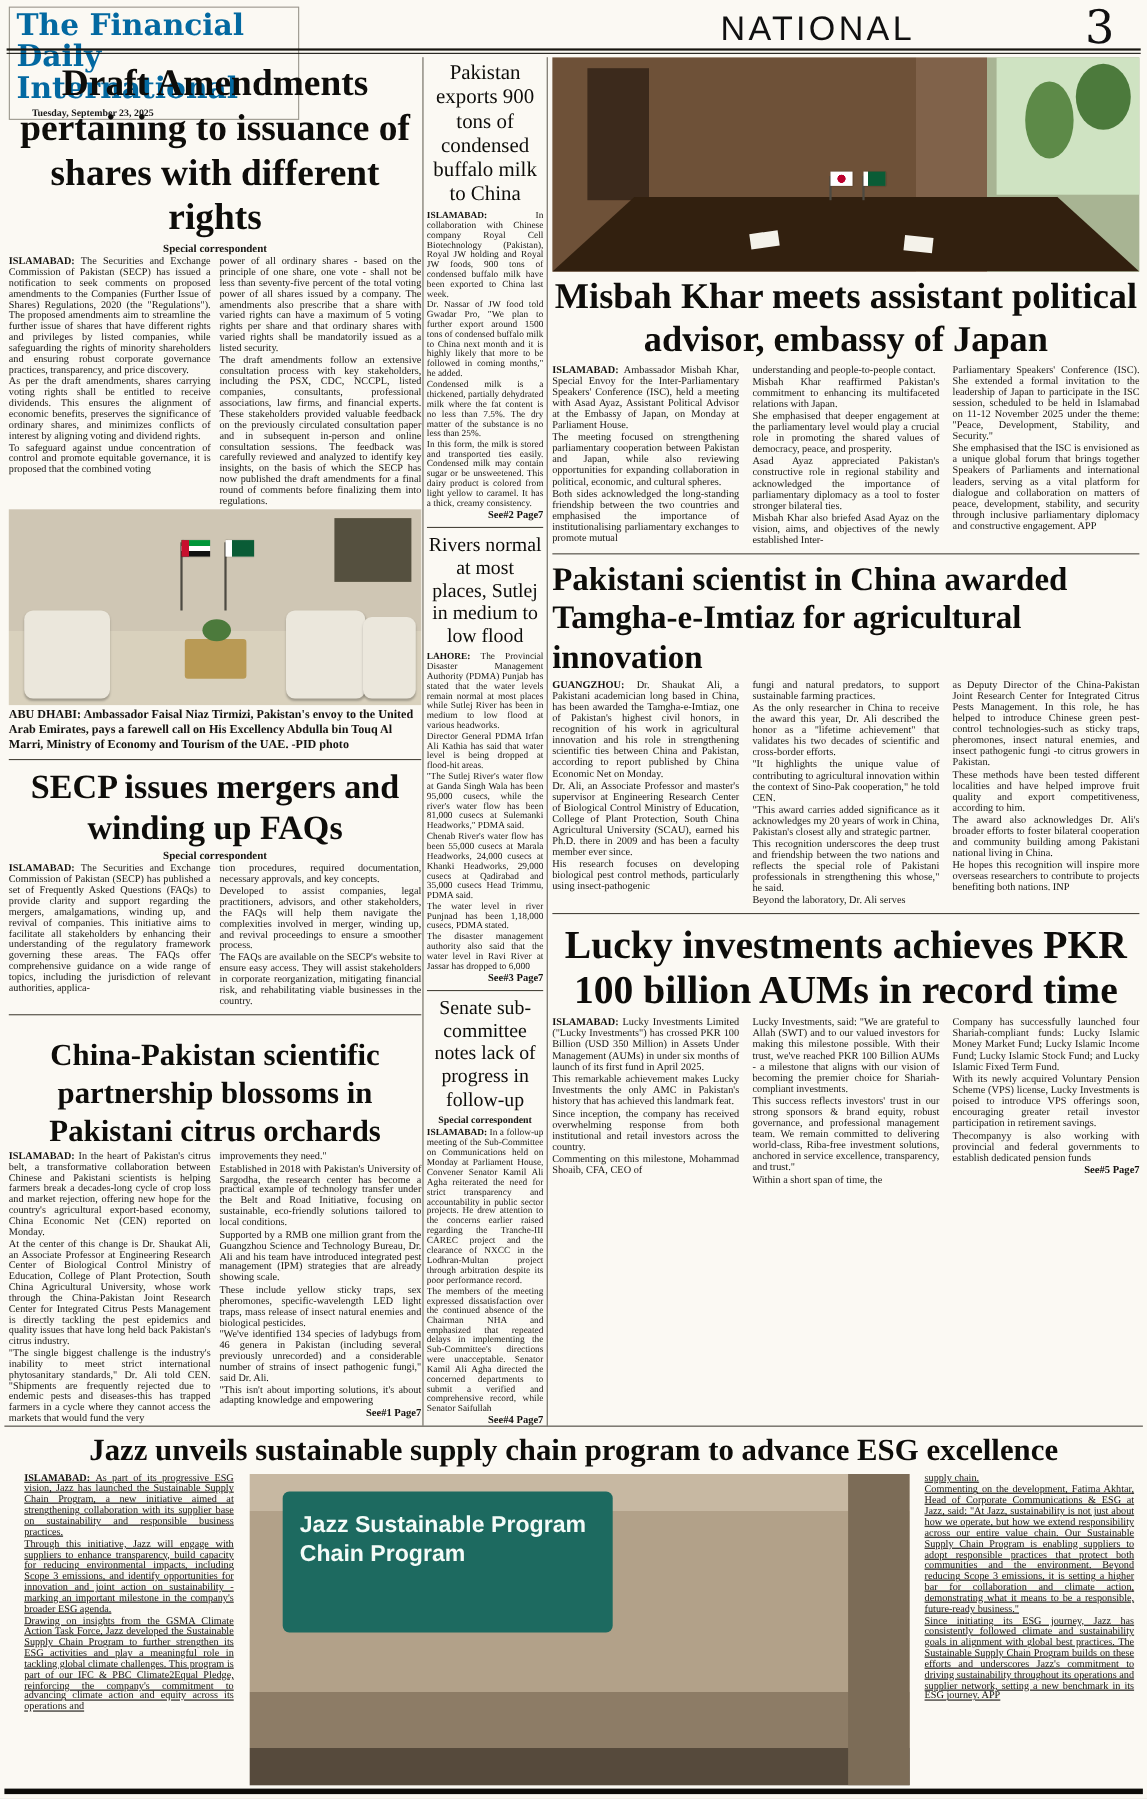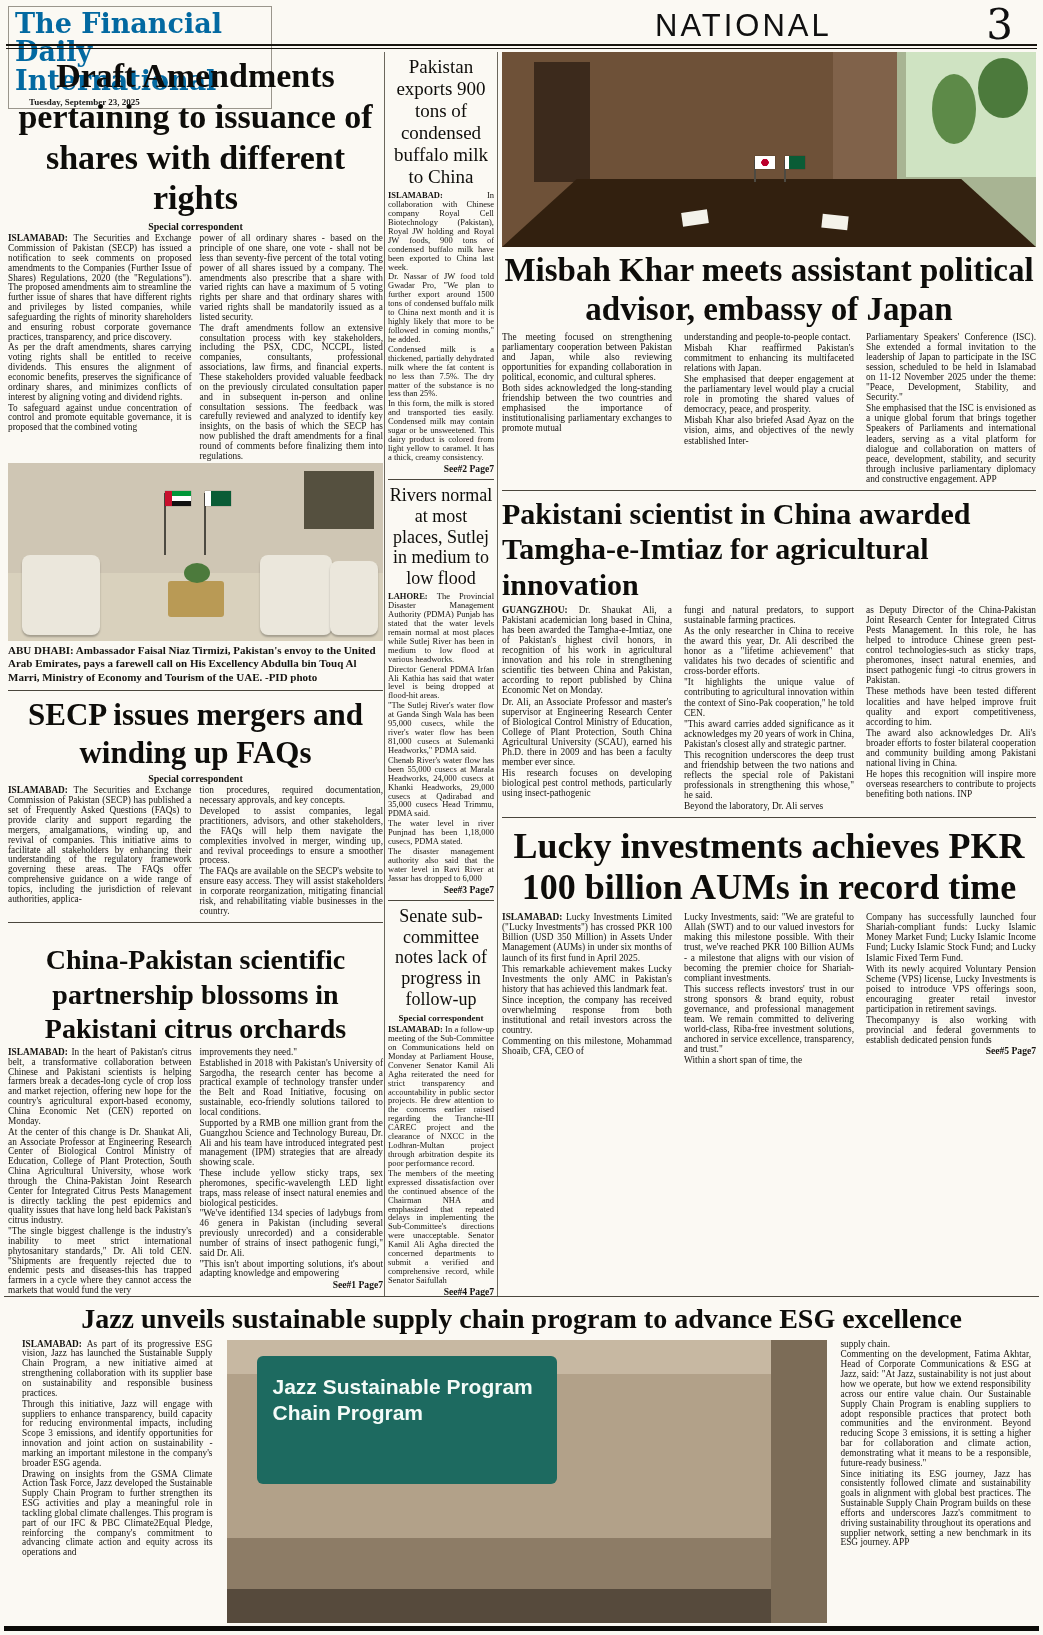--- a/index.html
+++ b/index.html
@@ -224,27 +224,29 @@
       <div style="position:absolute;left:180px;bottom:22px;width:26px;height:14px;background:#f4f2ea;transform:rotate(-8deg);"></div>
       <div style="position:absolute;left:320px;bottom:18px;width:26px;height:14px;background:#f4f2ea;transform:rotate(6deg);"></div>
       <div class="pn" style="left:58px;top:112px;transform:scale(1.35);--c:#101417;--s:#2a2a2a;"><i class="ph"></i><i class="pt"></i></div>
       <div class="pn" style="left:470px;top:120px;transform:scale(1.3);--c:#3c2b20;--s:#1f1f1f;"><i class="ph"></i><i class="pt"></i></div>
     </div>
 
     <section>
       <h1 class="h-misbah">Misbah Khar meets assistant political advisor, embassy of Japan</h1>
       <div class="cols bt body-r" style="gap:12px;">
         <div class="col">
+          <p><b class="dl">ISLAMABAD: </b><span>Ambassador Misbah Khar, Special Envoy for the Inter-Parliamentary Speakers' Conference (ISC), held a meeting with Asad Ayaz, Assistant Political Advisor at the Embassy of Japan, on Monday at Parliament House.</span></p>
           <p>The meeting focused on strengthening parliamentary cooperation between Pakistan and Japan, while also reviewing opportunities for expanding collaboration in political, economic, and cultural spheres.</p>
           <p>Both sides acknowledged the long-standing friendship between the two countries and emphasised the importance of institutionalising parliamentary exchanges to promote mutual</p>
         </div>
         <div class="col">
           <p>understanding and people-to-people contact.</p>
           <p>Misbah Khar reaffirmed Pakistan's commitment to enhancing its multifaceted relations with Japan.</p>
           <p>She emphasised that deeper engagement at the parliamentary level would play a crucial role in promoting the shared values of democracy, peace, and prosperity.</p>
+          <p>Asad Ayaz appreciated Pakistan's constructive role in regional stability and acknowledged the importance of parliamentary diplomacy as a tool to foster stronger bilateral ties.</p>
           <p>Misbah Khar also briefed Asad Ayaz on the vision, aims, and objectives of the newly established Inter-</p>
         </div>
         <div class="col">
           <p>Parliamentary Speakers' Conference (ISC). She extended a formal invitation to the leadership of Japan to participate in the ISC session, scheduled to be held in Islamabad on 11-12 November 2025 under the theme: "Peace, Development, Stability, and Security."</p>
           <p>She emphasised that the ISC is envisioned as a unique global forum that brings together Speakers of Parliaments and international leaders, serving as a vital platform for dialogue and collaboration on matters of peace, development, stability, and security through inclusive parliamentary diplomacy and constructive engagement. APP</p>
         </div>
       </div>
     </section>
 
     <div class="hr"></div>
@@ -296,21 +298,21 @@
           <p>Thecompanyy is also working with provincial and federal governments to establish dedicated pension funds</p>
           <div class="see">See#5 Page7</div>
         </div>
       </div>
     </section>
   </div>
 
   <div class="jazz-top-rule"></div>
   <div id="bottom-region">
     <h1 class="h-jazz">Jazz unveils sustainable supply chain program to advance ESG excellence</h1>
-    <div style="display:flex;gap:14px;padding:0 12px 0 22px;">
+    <div style="display:flex;gap:14px;padding:0 12px 0 22px;text-decoration:underline;">
       <div class="jazz-col-text bt body-l">
         <p><b class="dl">ISLAMABAD: </b><span>As part of its progressive ESG vision, Jazz has launched the Sustainable Supply Chain Program, a new initiative aimed at strengthening collaboration with its supplier base on sustainability and responsible business practices.</span></p>
         <p>Through this initiative, Jazz will engage with suppliers to enhance transparency, build capacity for reducing environmental impacts, including Scope 3 emissions, and identify opportunities for innovation and joint action on sustainability - marking an important milestone in the company's broader ESG agenda.</p>
         <p>Drawing on insights from the GSMA Climate Action Task Force, Jazz developed the Sustainable Supply Chain Program to further strengthen its ESG activities and play a meaningful role in tackling global climate challenges. This program is part of our IFC &amp; PBC Climate2Equal Pledge, reinforcing the company's commitment to advancing climate action and equity across its operations and</p>
       </div>
 
       <div class="photo photo-jazz" style="width:600px;flex:0 0 auto;">
         <div class="screen">
           <span>Jazz Sustainable Program Chain Program</span>
         </div>

